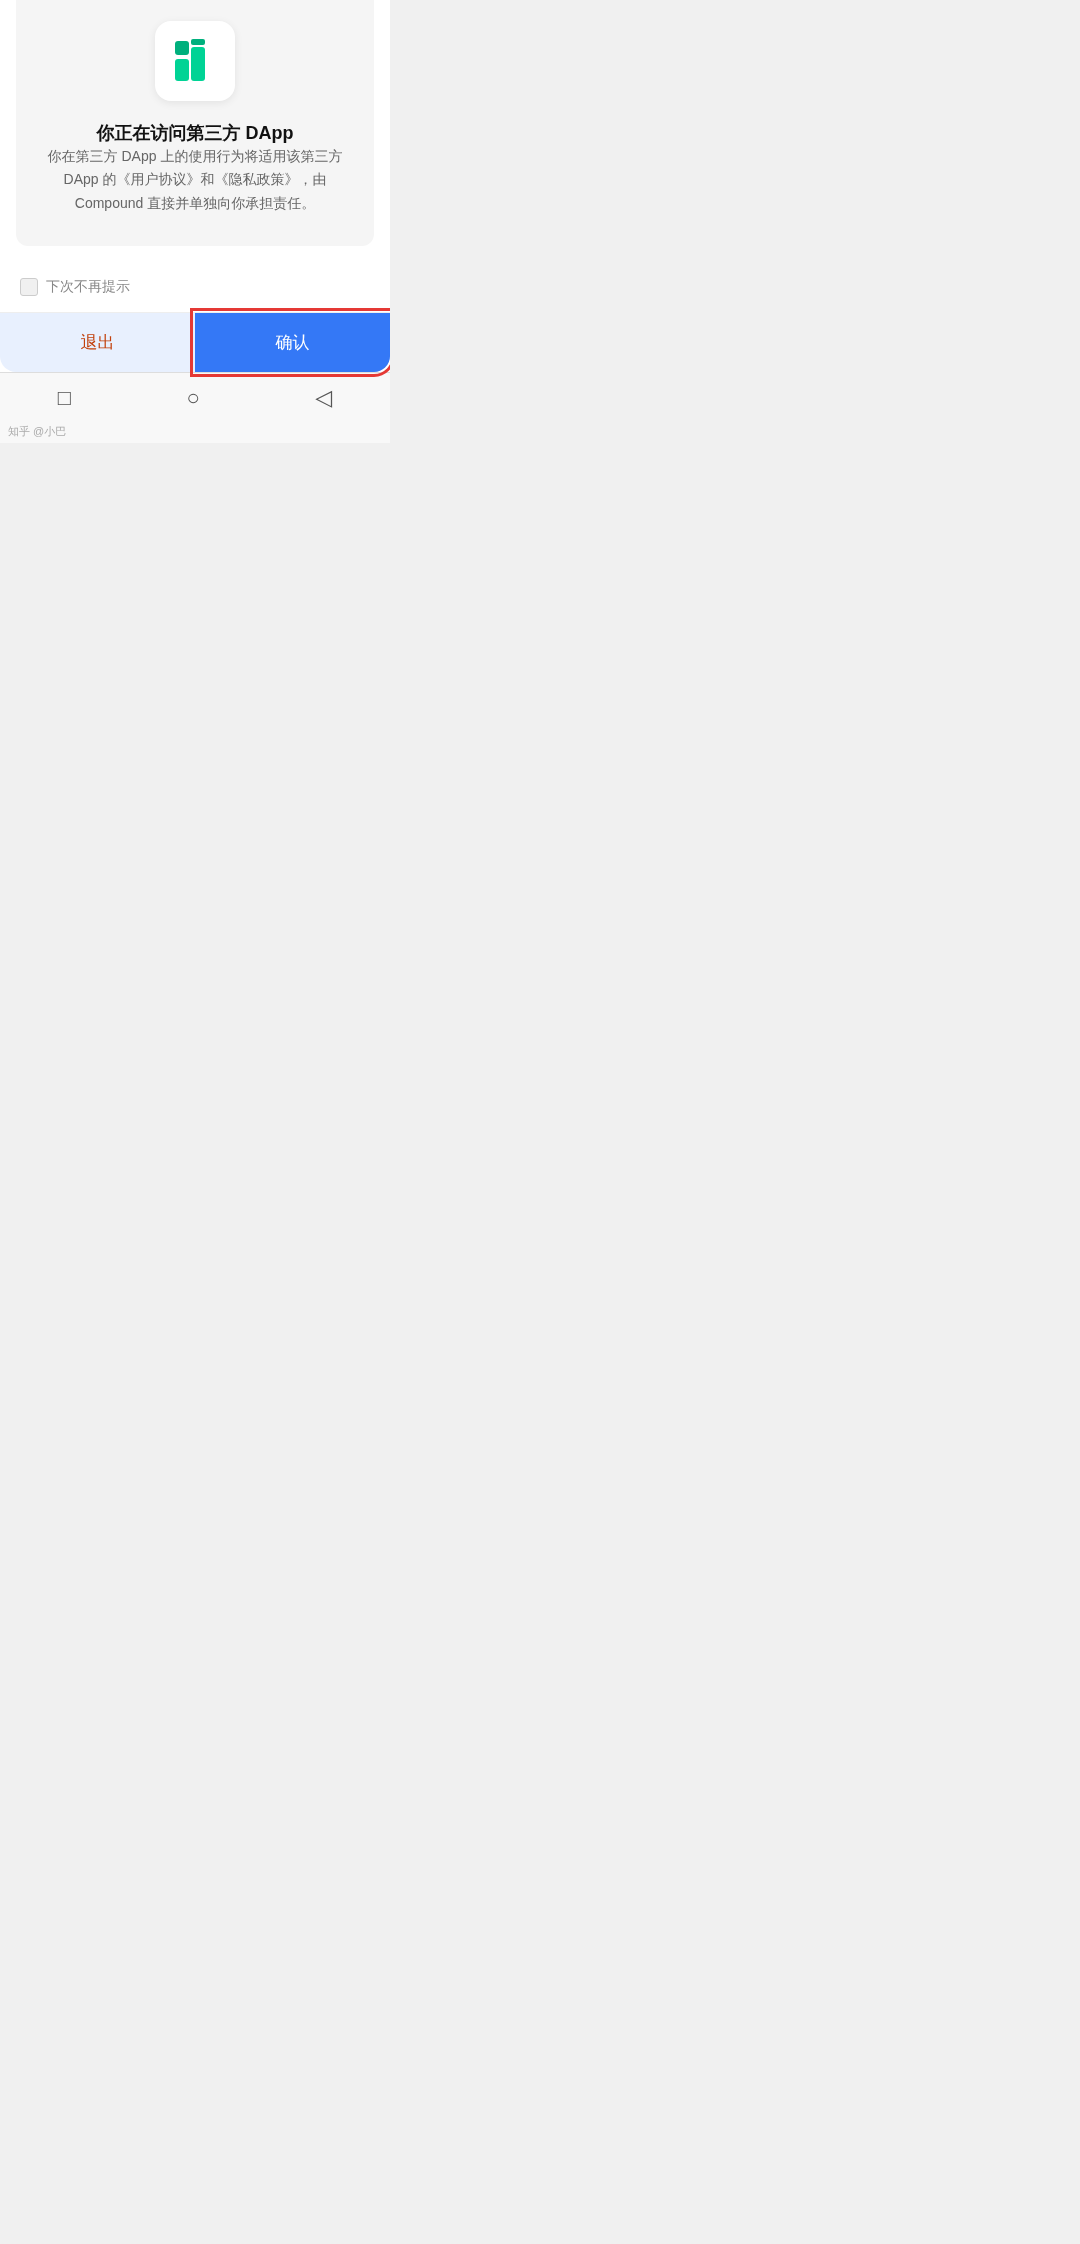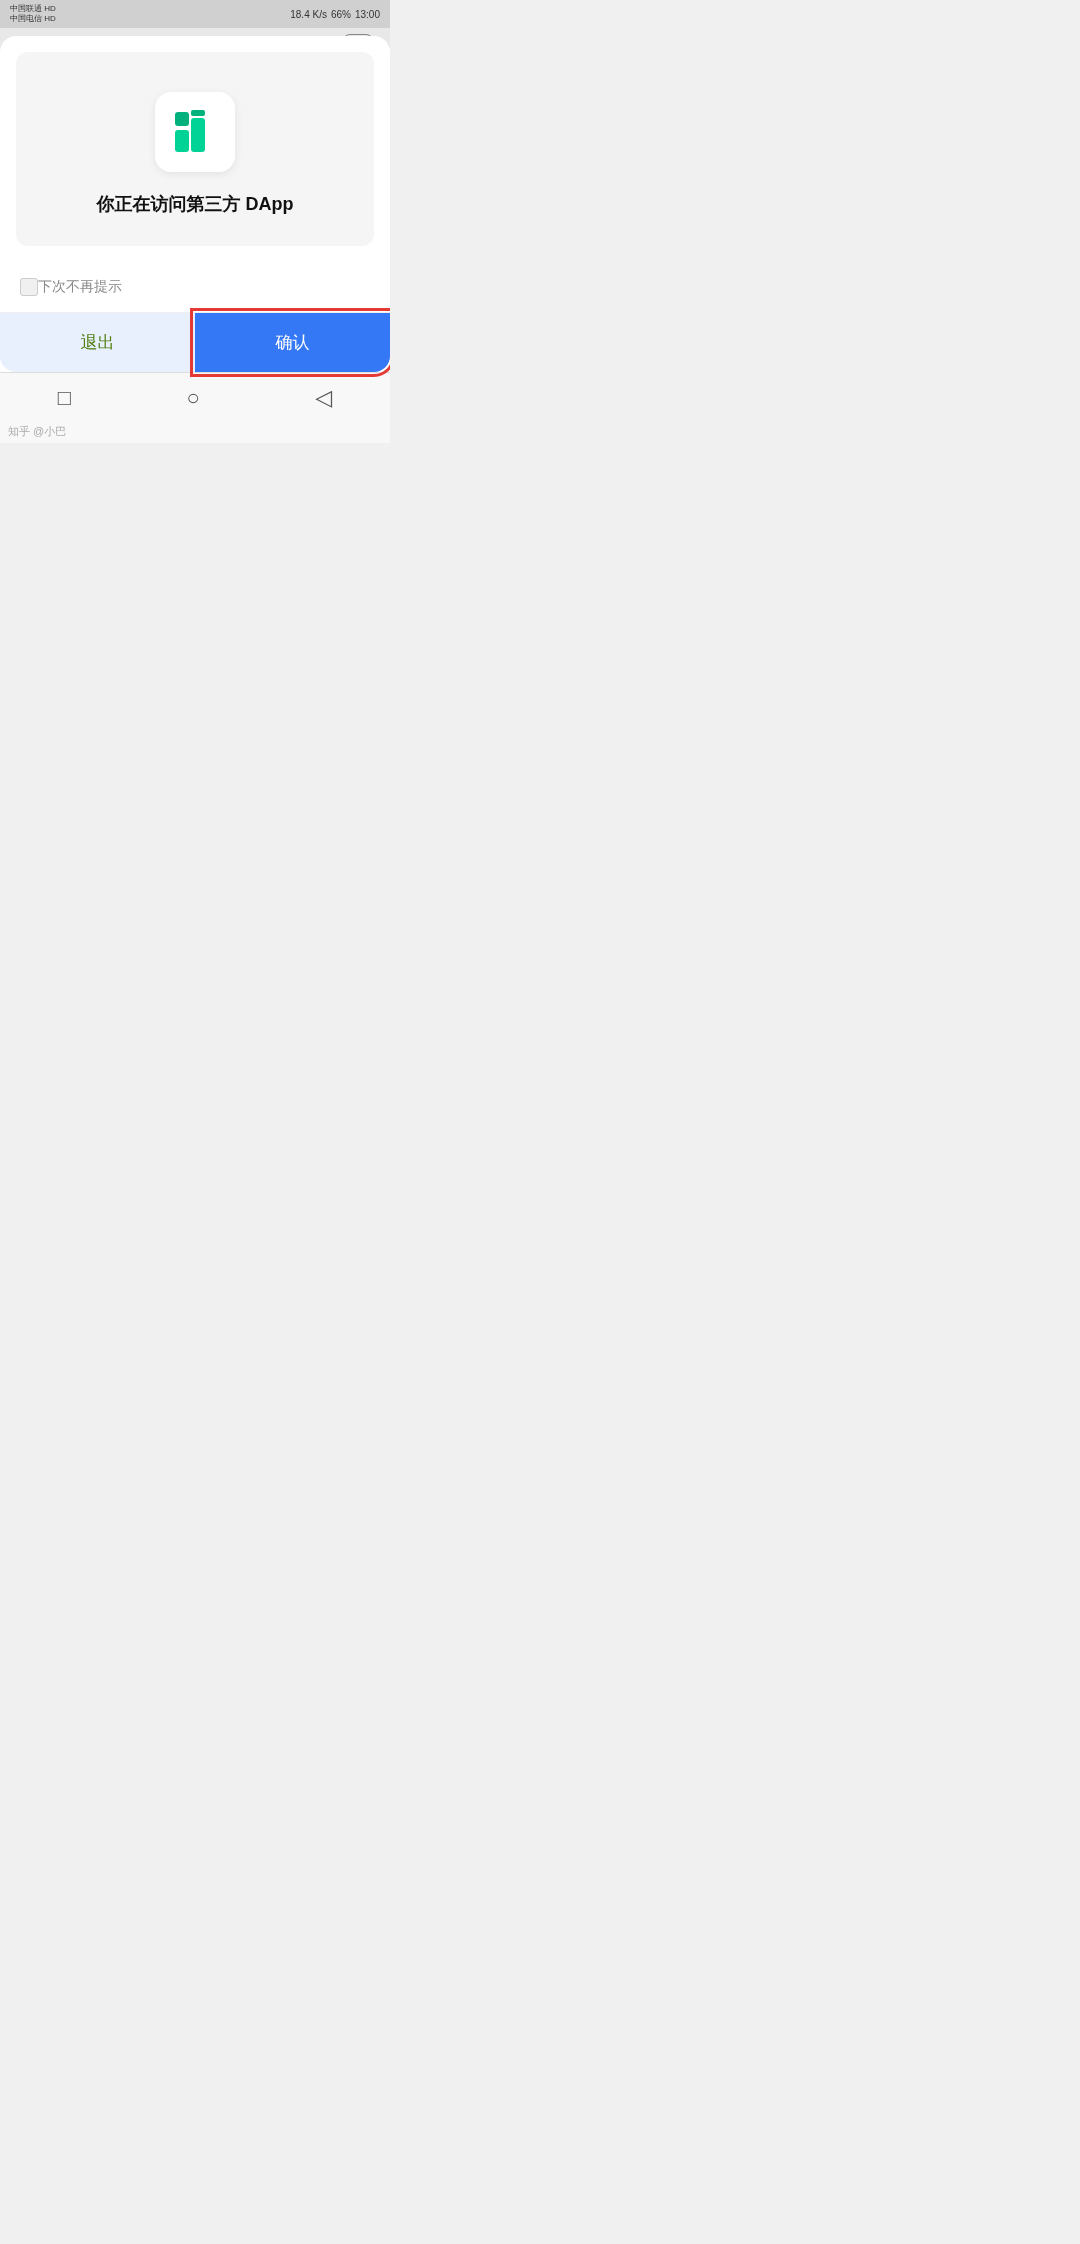--- a/index.html
+++ b/index.html
@@ -247,21 +247,21 @@
     }
     .modal-description {
       font-size: 14px;
       color: #666;
       text-align: center;
       line-height: 1.7;
     }
     .modal-checkbox-row {
       display: flex;
       align-items: center;
-      gap: 0;
+      gap: 8px;
       padding: 16px 20px;
     }
     .modal-checkbox {
       width: 18px;
       height: 18px;
       border: 1.5px solid #ccc;
       border-radius: 3px;
       background: #f0f0f0;
       flex-shrink: 0;
       cursor: pointer;
@@ -271,21 +271,21 @@
       color: #888;
     }
     .modal-buttons {
       display: flex;
       border-top: 1px solid #eee;
     }
     .modal-btn-exit {
       flex: 1;
       padding: 18px;
       font-size: 17px;
-      color: #4d7c0f;
+      color: #c2410c;
       background: #e8f0fe;
       border: none;
       cursor: pointer;
       border-radius: 0 0 0 16px;
     }
     .modal-btn-confirm {
       flex: 1;
       padding: 18px;
       font-size: 17px;
       color: #fff;
@@ -398,20 +398,21 @@
       <div class="modal-content">
         <div class="dapp-icon-box">
           <svg width="52" height="52" viewBox="0 0 52 52" fill="none" xmlns="http://www.w3.org/2000/svg">
             <rect x="6" y="24" width="14" height="22" rx="3" fill="#00d395"></rect>
             <rect x="22" y="12" width="14" height="34" rx="3" fill="#00d395"></rect>
             <rect x="6" y="6" width="14" height="14" rx="3" fill="#00b07d"></rect>
             <rect x="22" y="4" width="14" height="6" rx="2" fill="#00b07d"></rect>
           </svg>
         </div>
         <div class="modal-heading">你正在访问第三方 DApp</div>
+        <div class="modal-description">你在第三方 DApp 上的使用行为将适用该第三方 DApp 的《用户协议》和《隐私政策》，由 Compound 直接并单独向你承担责任。</div>
       </div>
 
       <div class="modal-checkbox-row">
         <div class="modal-checkbox"></div>
         <span class="modal-checkbox-label">下次不再提示</span>
       </div>
 
       <div class="modal-buttons">
         <button class="modal-btn-exit">退出</button>
         <button class="modal-btn-confirm">确认</button>

